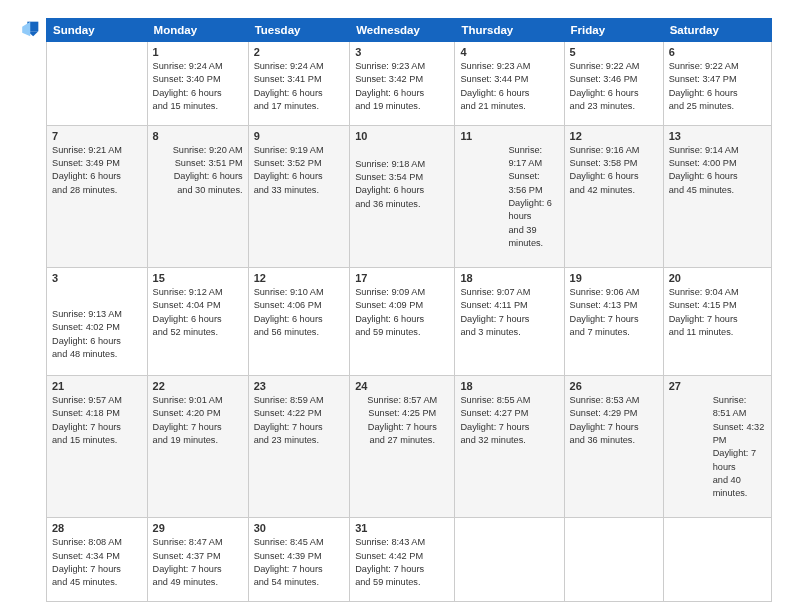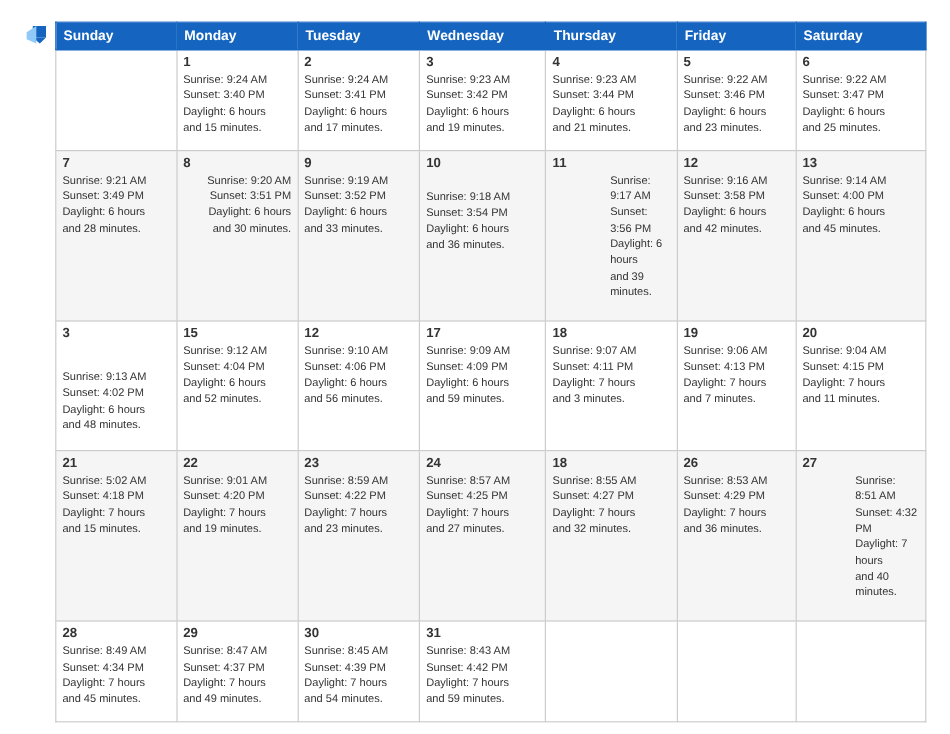--- a/index.html
+++ b/index.html
@@ -274,42 +274,42 @@
             <span class="day-number">20</span>
             <div class="day-info" style="white-space: pre-line;">Sunrise: 9:04 AM
 Sunset: 4:15 PM
 Daylight: 7 hours
 and 11 minutes.</div>
           </td>
         </tr>
         <tr>
           <td>
             <span class="day-number">21</span>
-            <div class="day-info" style="white-space: pre-line;">Sunrise: 5:02 AM
+            <div class="day-info" style="white-space: pre-line;">Sunrise: 9:57 AM
 Sunset: 4:18 PM
 Daylight: 7 hours
 and 15 minutes.</div>
           </td>
           <td>
             <span class="day-number">22</span>
             <div class="day-info" style="white-space: pre-line;">Sunrise: 9:01 AM
 Sunset: 4:20 PM
 Daylight: 7 hours
 and 19 minutes.</div>
           </td>
           <td>
             <span class="day-number">23</span>
             <div class="day-info" style="white-space: pre-line;">Sunrise: 8:59 AM
 Sunset: 4:22 PM
 Daylight: 7 hours
 and 23 minutes.</div>
           </td>
           <td>
             <span class="day-number">24</span>
-            <div class="day-info" style="white-space: pre-line;">Sunrise: 8:57 AM
+            <div class="day-info" style="white-space: pre-line; text-align: center;">Sunrise: 8:57 AM
 Sunset: 4:25 PM
 Daylight: 7 hours
 and 27 minutes.</div>
           </td>
           <td>
             <span class="day-number">18</span>
             <div class="day-info" style="white-space: pre-line;">Sunrise: 8:55 AM
 Sunset: 4:27 PM
 Daylight: 7 hours
 and 32 minutes.</div>
@@ -325,21 +325,21 @@
             <span class="day-number">27</span>
             <div class="day-info" style="white-space: pre-line; margin-left: 44px;">Sunrise: 8:51 AM
 Sunset: 4:32 PM
 Daylight: 7 hours
 and 40 minutes.</div>
           </td>
         </tr>
         <tr>
           <td>
             <span class="day-number">28</span>
-            <div class="day-info" style="white-space: pre-line;">Sunrise: 8:49 AM
+            <div class="day-info" style="white-space: pre-line;">Sunrise: 8:08 AM
 Sunset: 4:34 PM
 Daylight: 7 hours
 and 45 minutes.</div>
           </td>
           <td>
             <span class="day-number">29</span>
             <div class="day-info" style="white-space: pre-line;">Sunrise: 8:47 AM
 Sunset: 4:37 PM
 Daylight: 7 hours
 and 49 minutes.</div>

